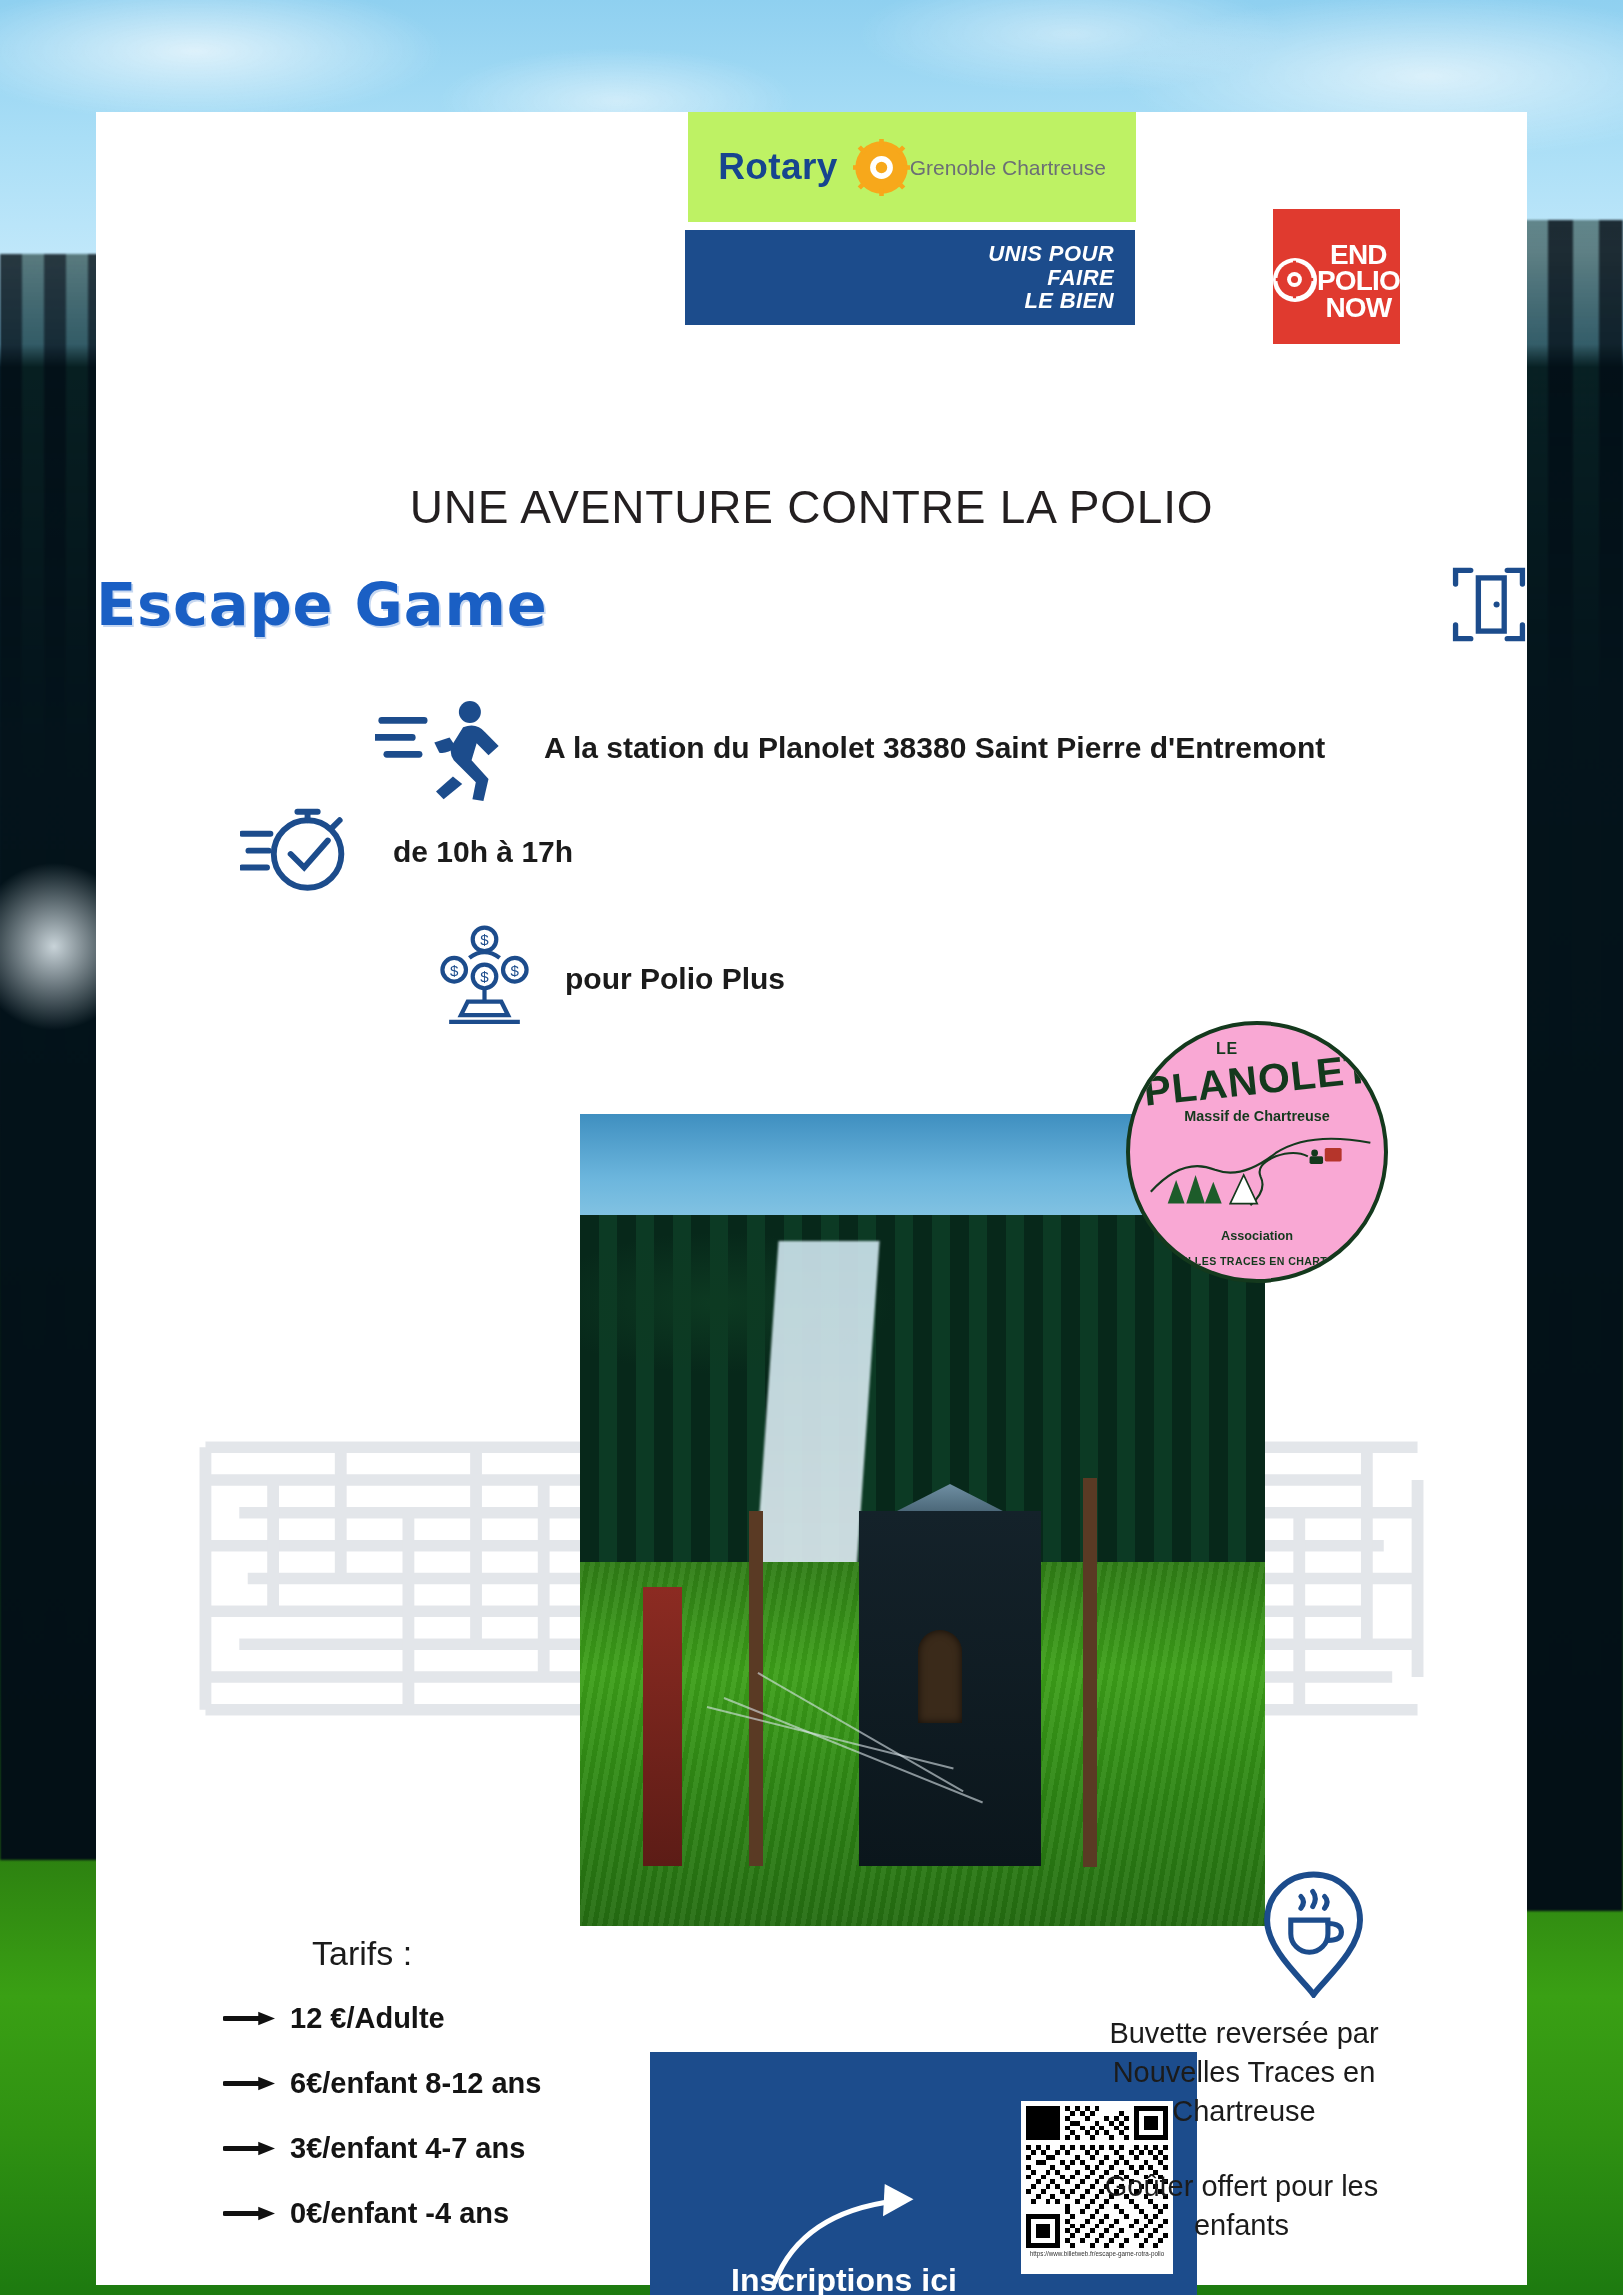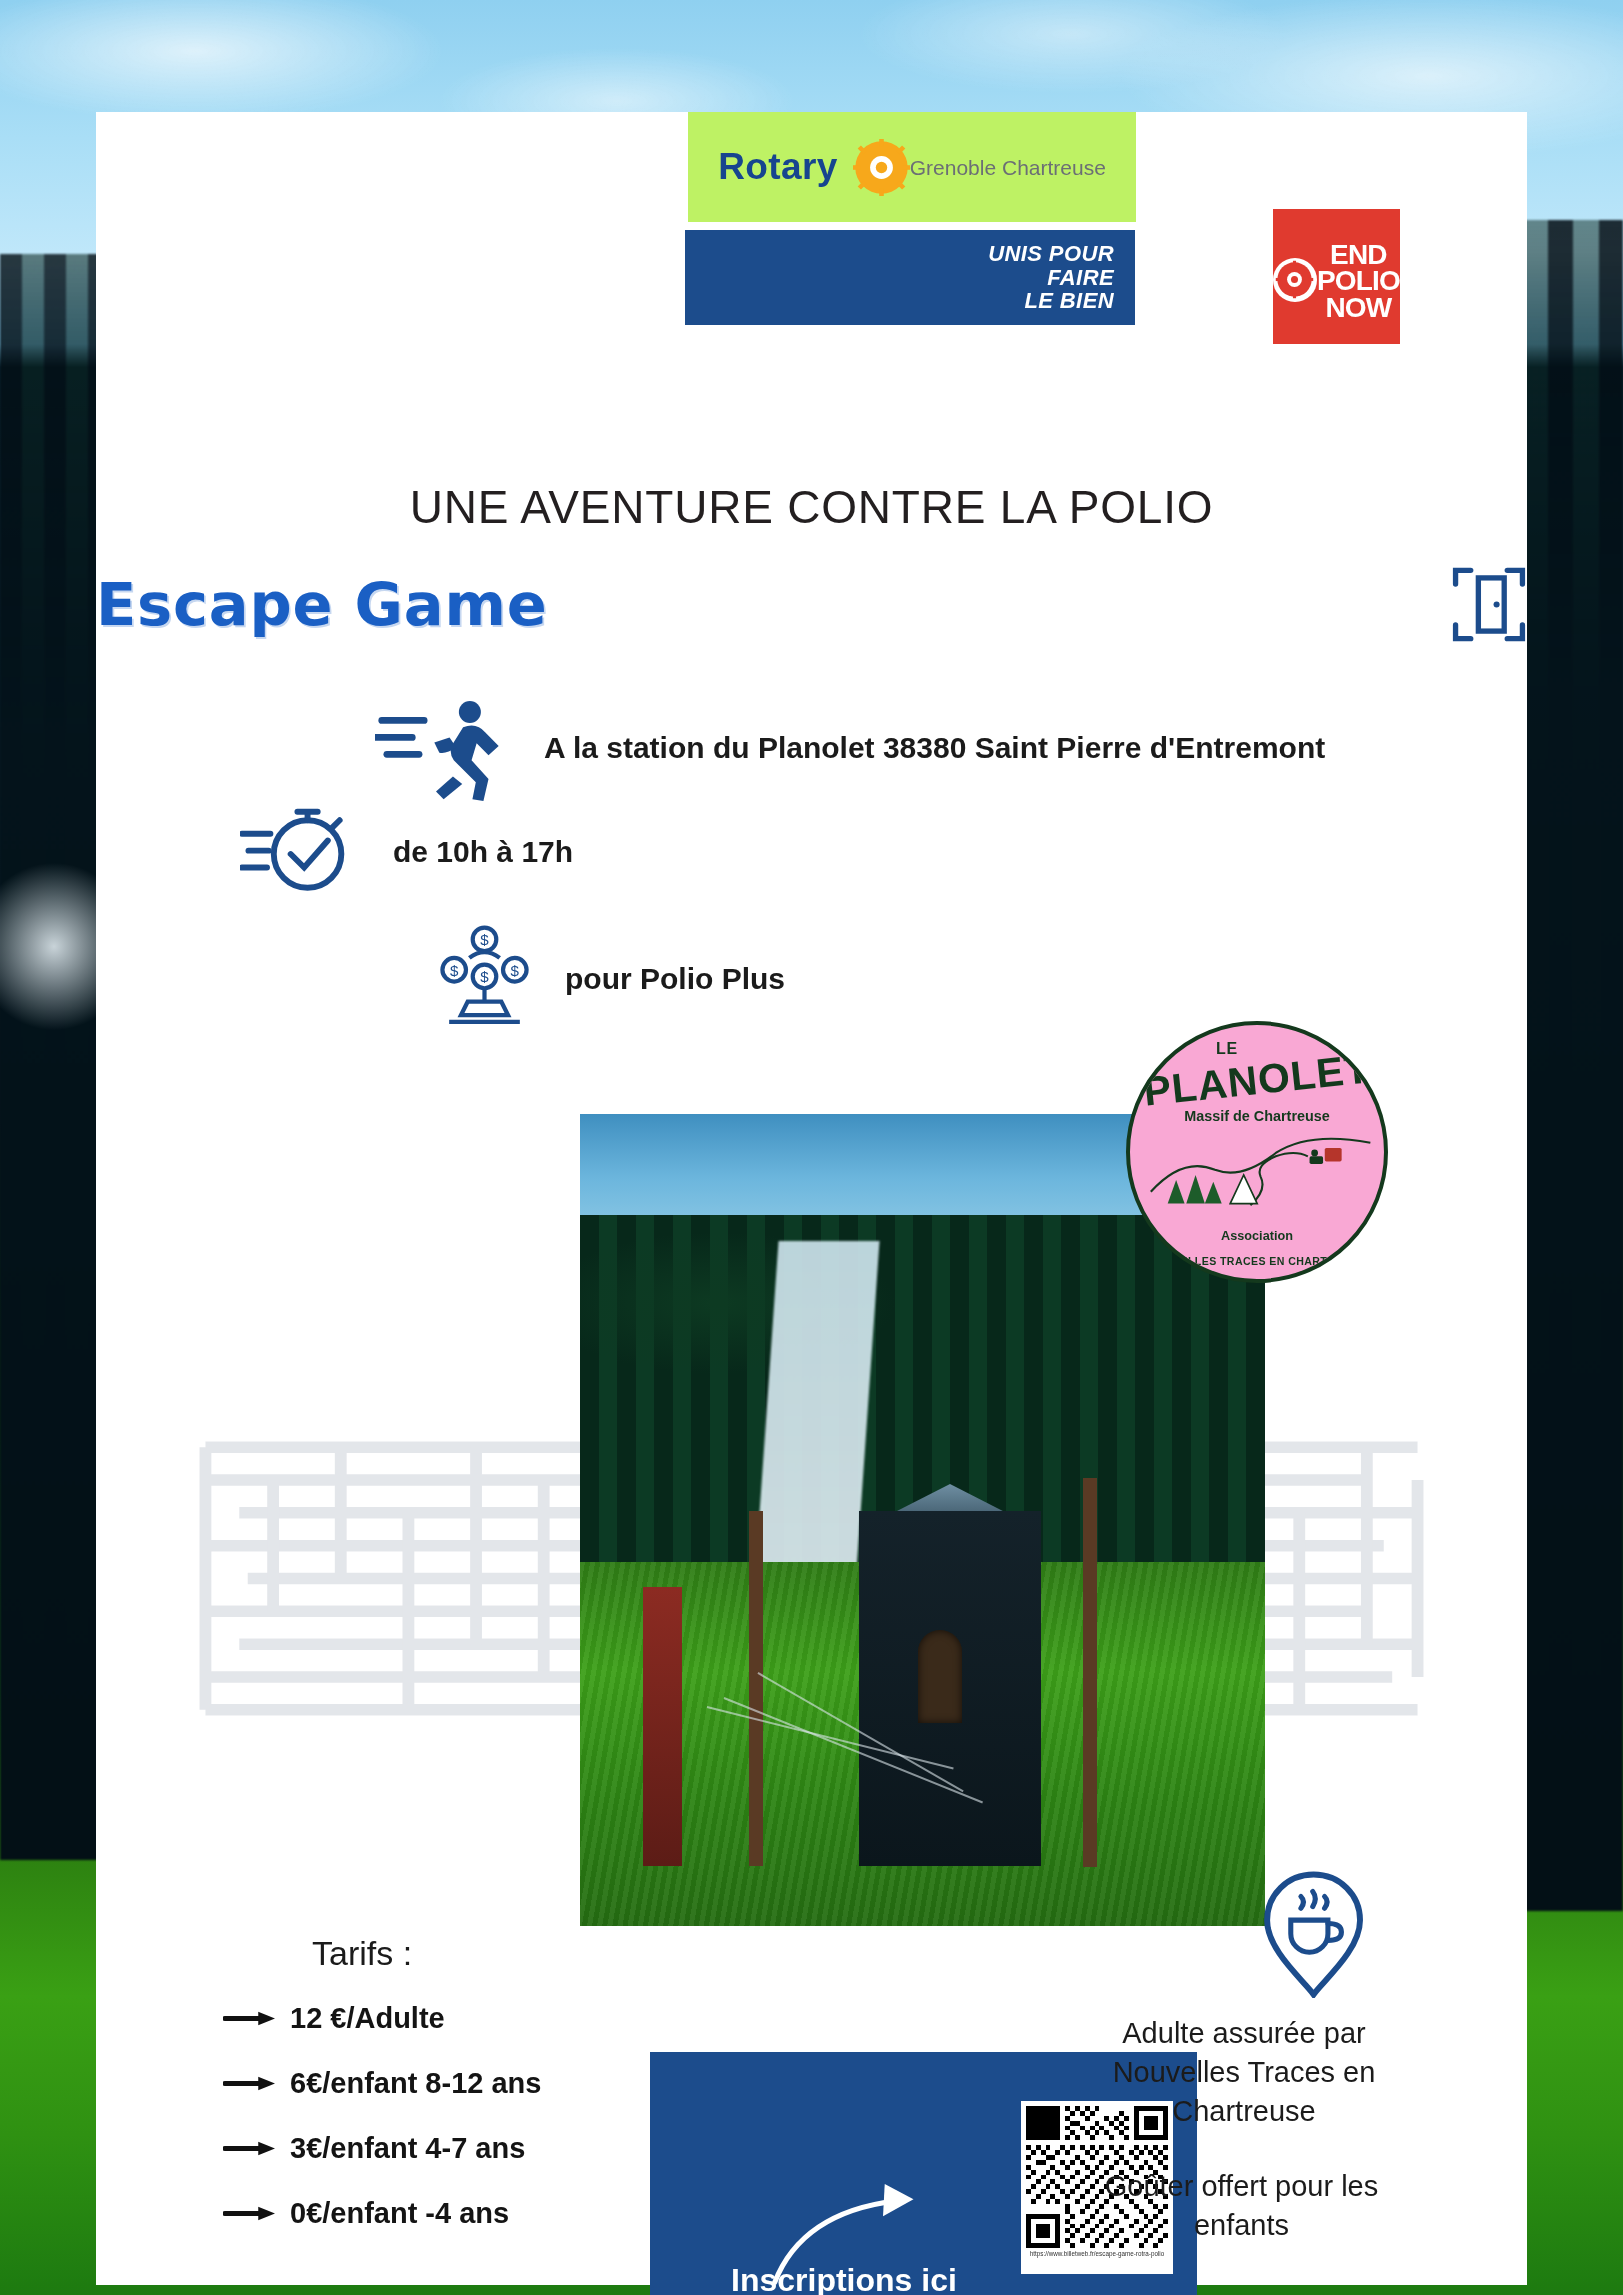--- a/index.html
+++ b/index.html
@@ -789,18 +789,18 @@
         <path d="M67 4 C36 4 12 28 12 58 C12 94 56 130 67 146 C78 130 122 94 122 58 C122 28 98 4 67 4 Z" fill="none" stroke="#1c4c8c" stroke-width="7"></path>
         <g fill="none" stroke="#1c4c8c" stroke-width="6" stroke-linecap="round">
           <path d="M40 58 h44 v16 a22 22 0 0 1 -44 0 z"></path>
           <path d="M84 62 q16 0 16 10 t-16 10"></path>
           <path d="M52 44 q6 -8 0 -14"></path>
           <path d="M66 42 q6 -10 0 -18"></path>
           <path d="M80 44 q6 -8 0 -14"></path>
         </g>
       </svg>
     </div>
-    <div class="buvette-text">Adulte assurée par Nouvelles Traces en Chartreuse</div>
+    <div class="buvette-text">Buvette reversée par Nouvelles Traces en Chartreuse</div>
     <div class="gouter-text">Goûter offert pour les enfants</div>
 
   </div>
 </div>
 
 
 </body></html>

